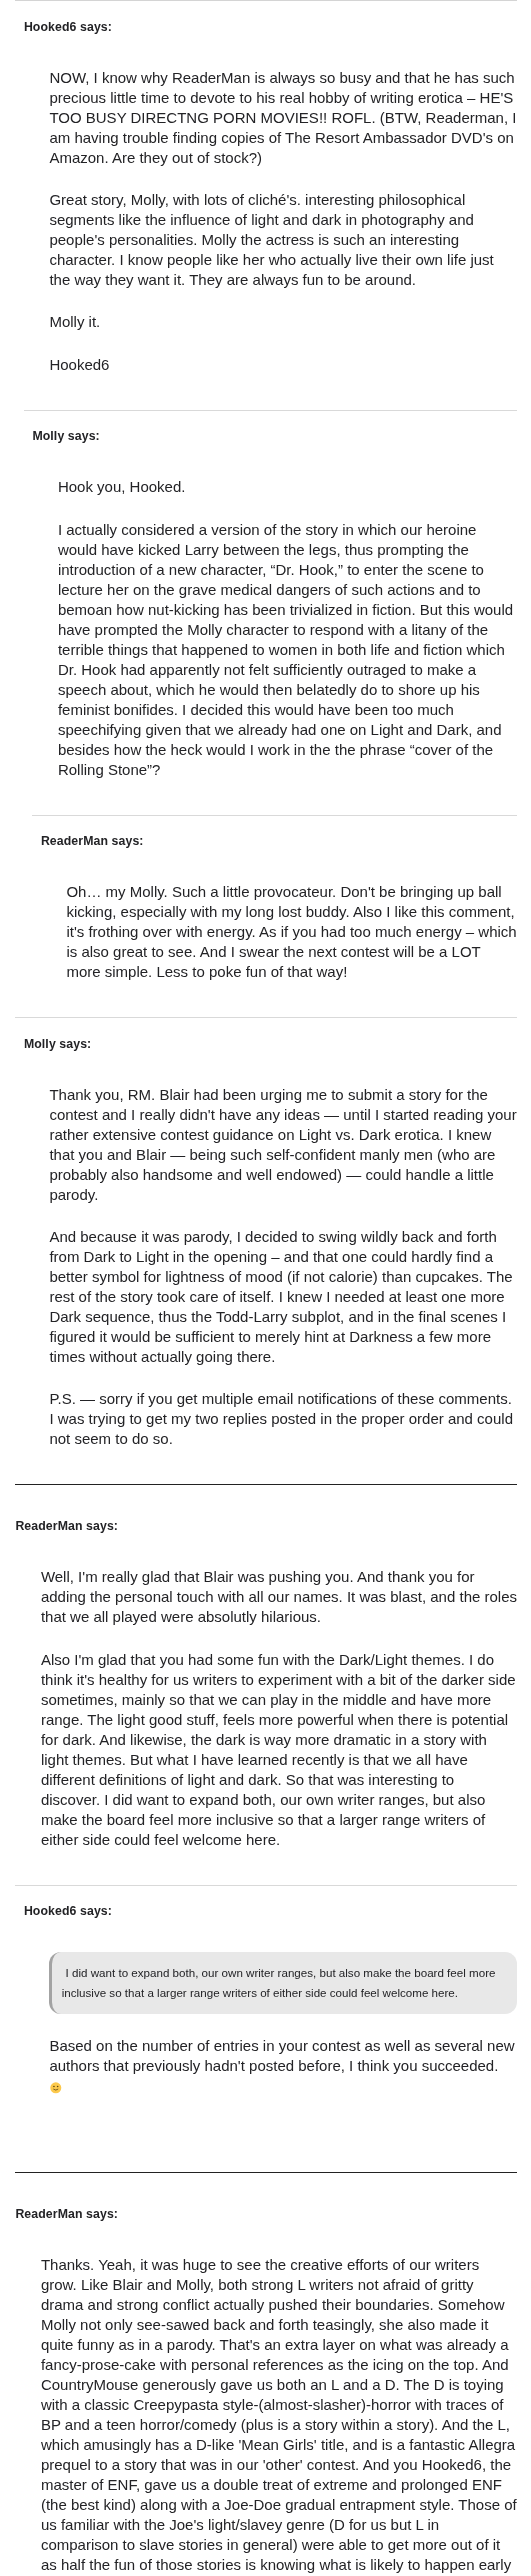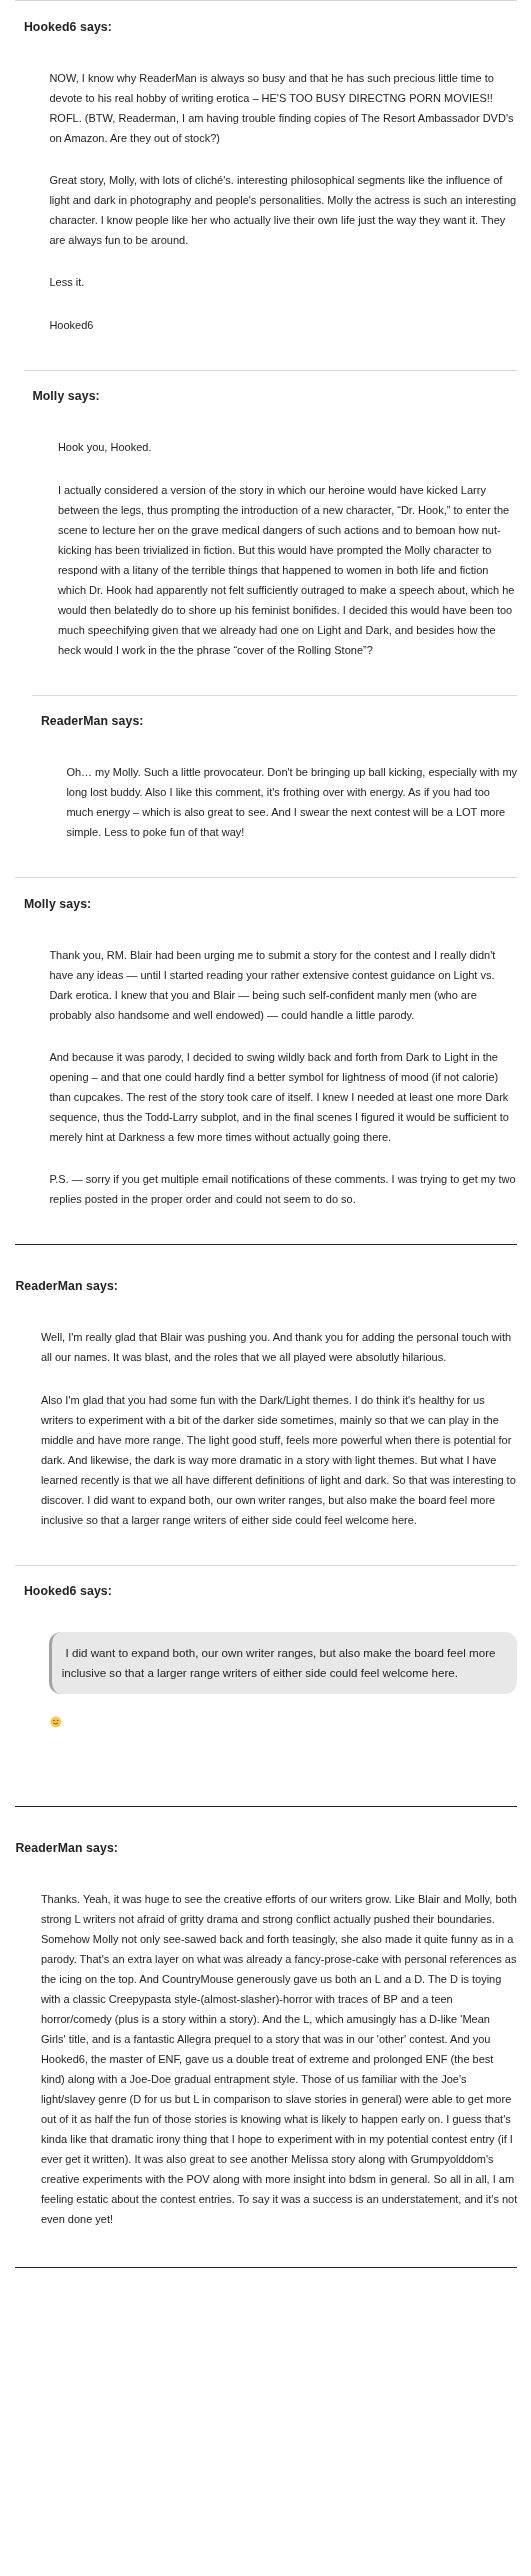--- a/index.html
+++ b/index.html
@@ -23,21 +23,21 @@
   .sep-dark{border-top:1.5px solid var(--sep-dark);margin-bottom:34px;}
   .bottom-sep{border-top:1.5px solid var(--sep-dark);margin-top:3.1px;}
   .author{
     font-size:12.3px;
     font-weight:bold;
     margin:0 0 34px 0;
     letter-spacing:0.1px;
   }
   .body{margin-left:25.5px;}
   .body p{
-    font-size:11px;
+    font-size:15px;
     line-height:20px;
     margin:0 0 22.4px 0;
   }
   .body p:last-of-type{margin-bottom:0;}
   .body p b{font-weight:normal;}
   blockquote{
     margin:0 0 22.4px 0;
     background:var(--quote-bg);
     border-left:3.9px solid var(--quote-border);
     padding:10.8px 12.3px 10.8px 9.3px;
@@ -54,21 +54,21 @@
 
 <div class="page">
   <div id="comments-root">
       <div class="comment">
         <div class="sep sep-top" style="margin-left: 0px;"></div>
         <div class="inner" style="margin-left: 8.5px;">
           <h4 class="author">Hooked6 says:</h4>
           <div class="body">
             <p><span>NOW, I know why ReaderMan is always so busy and that he has such precious little time to devote to his real hobby of writing erotica – HE'S TOO BUSY DIRECTNG PORN MOVIES!!  ROFL.  (BTW,  Readerman, I am having trouble finding copies of The Resort Ambassador DVD's on Amazon. Are they out of stock?)</span></p>
             <p><span>Great story, </span><b>Molly</b><span>, with lots of cliché's. interesting philosophical segments like the influence of light and dark in photography and people's personalities.  Molly the actress is such an interesting character. I know people like her who actually live their own life just the way they want it. They are always fun to be around.</span></p>
-            <p><span>Less it.</span></p>
+            <p><span>Molly it.</span></p>
             <p><span>Hooked6</span></p>
           </div>
         </div>
       </div>
       <div class="comment">
         <div class="sep" style="margin-left: 8.5px;"></div>
         <div class="inner" style="margin-left: 17px;">
           <h4 class="author">Molly says:</h4>
           <div class="body">
             <p><span>Hook you, Hooked.</span></p>
@@ -105,20 +105,21 @@
             <p><span>Also I'm glad that you had some fun with the Dark/Light themes. I do think it's healthy for us writers to experiment with a bit of the darker side sometimes, mainly so that we can play in the middle and have more range. The light good stuff, feels more powerful when there is potential for dark. And likewise, the dark is way more dramatic in a story with light themes. But what I have learned recently is that we all have different definitions of light and dark. So that was interesting to discover. I did want to expand both, our own writer ranges, but also make the board feel more inclusive so that a larger range writers of either side could feel welcome here.</span></p>
           </div>
         </div>
       </div>
       <div class="comment">
         <div class="sep" style="margin-left: 0px;"></div>
         <div class="inner" style="margin-left: 8.5px;">
           <h4 class="author">Hooked6 says:</h4>
           <div class="body">
             <blockquote>I did want to expand both, our own writer ranges, but also make the board feel more inclusive so that a larger range writers of either side could feel welcome here.</blockquote>
+            <p><span>Based on the number of entries in your contest as well as several new authors that previously hadn't posted before, I think you succeeded.</span></p>
             <div class="emoji-row"><svg width="11.6" height="11.6" viewBox="0 0 20 20">
                 <circle cx="10" cy="10" r="9.5" fill="#fcc94c"></circle>
                 <circle cx="6.8" cy="7.8" r="1.4" fill="#5c4514"></circle>
                 <circle cx="13.2" cy="7.8" r="1.4" fill="#5c4514"></circle>
                 <path d="M6.3 12.6 Q10 15.6 13.7 12.6" stroke="#5c4514" stroke-width="1.4" fill="none" stroke-linecap="round"></path>
               </svg></div>
           </div>
         </div>
       </div>
       <div class="comment">

